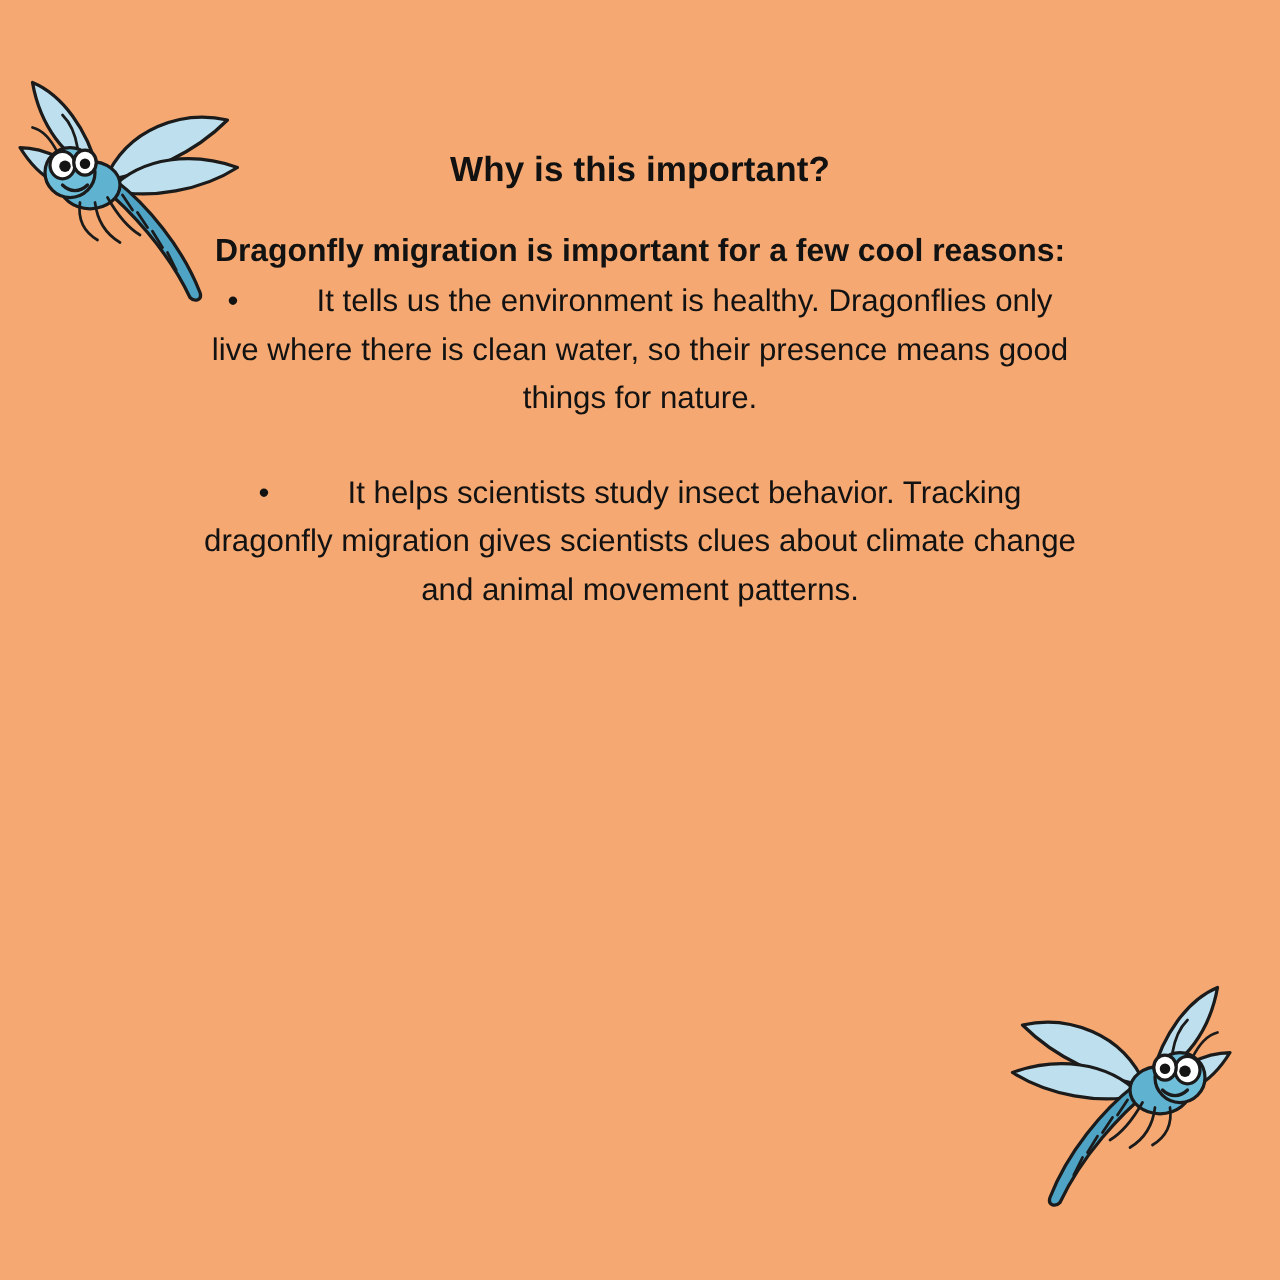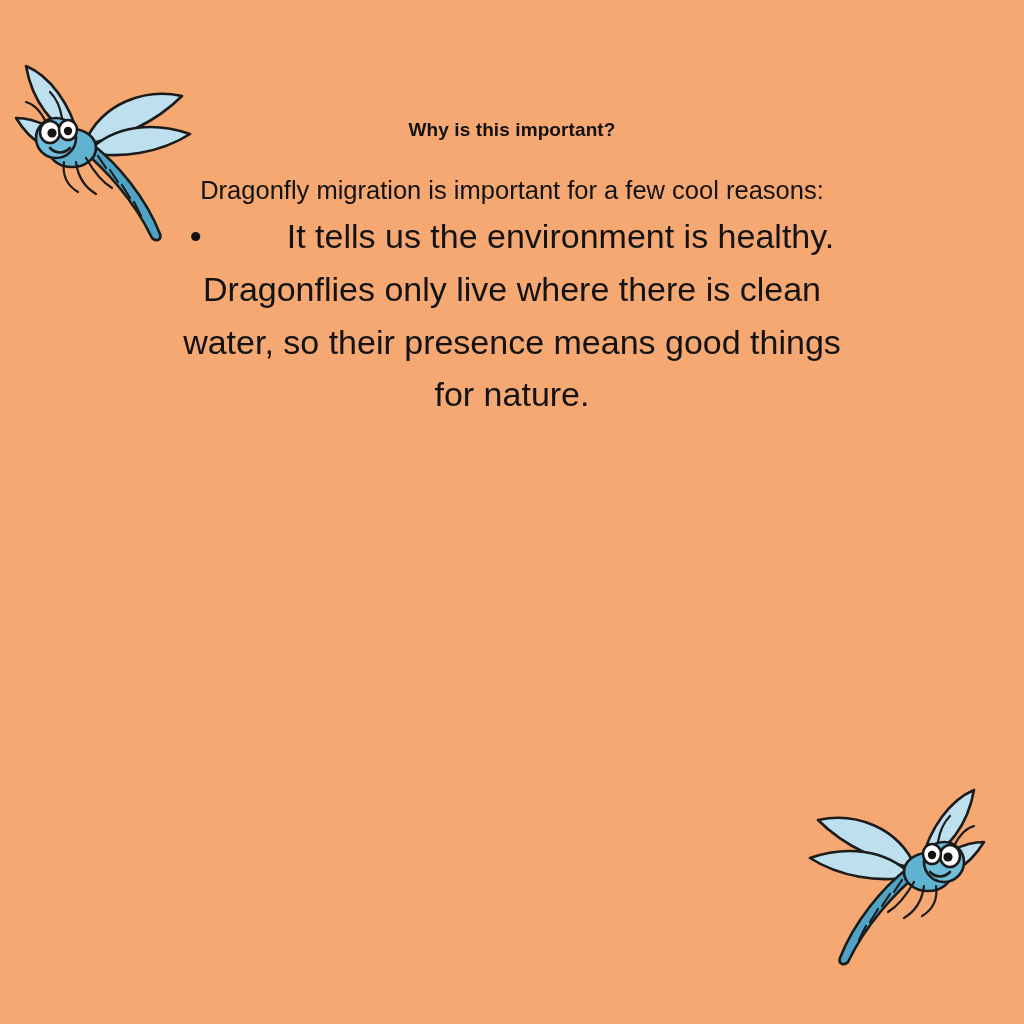--- a/index.html
+++ b/index.html
@@ -38,34 +38,35 @@
   .content {
     position: absolute;
     left: 50%;
     transform: translateX(-50%);
     top: 118px;
     width: 700px;
     text-align: center;
     color: #111111;
   }
   .heading {
-    font-size: 19px;
+    font-size: 28px;
     font-weight: bold;
     line-height: 1.3;
     margin: 0 0 28px 0;
     letter-spacing: 0.1px;
   }
   .para {
     font-size: 25.5px;
     line-height: 1.55;
     margin: 0;
     color: #121212;
+    font-weight: bold;
   }
   .bullet-block {
-    font-size: 34px;
+    font-size: 25px;
     line-height: 1.55;
     margin: 0;
     color: #121212;
   }
   .gap {
     height: 37px;
   }
   .bullet-dot {
     display: inline-block;
     width: 0.95em;
@@ -144,17 +145,20 @@
     <h1 class="heading">Why is this important?</h1>
 
     <p class="para">Dragonfly migration is important for a few cool reasons:</p>
 
     <p class="bullet-block">
       <span class="bullet-dot">•</span><span class="indent"></span><span>It tells us the environment is healthy. Dragonflies only live where there is clean water, so their presence means good things for nature.</span>
     </p>
 
     <div class="gap"></div>
 
+    <p class="bullet-block">
+      <span class="bullet-dot">•</span><span class="indent"></span><span>It helps scientists study insect behavior. Tracking dragonfly migration gives scientists clues about climate change and animal movement patterns.</span>
+    </p>
 
     <div class="gap"></div>
 
   </div>
 </div>
 
 </body></html>

